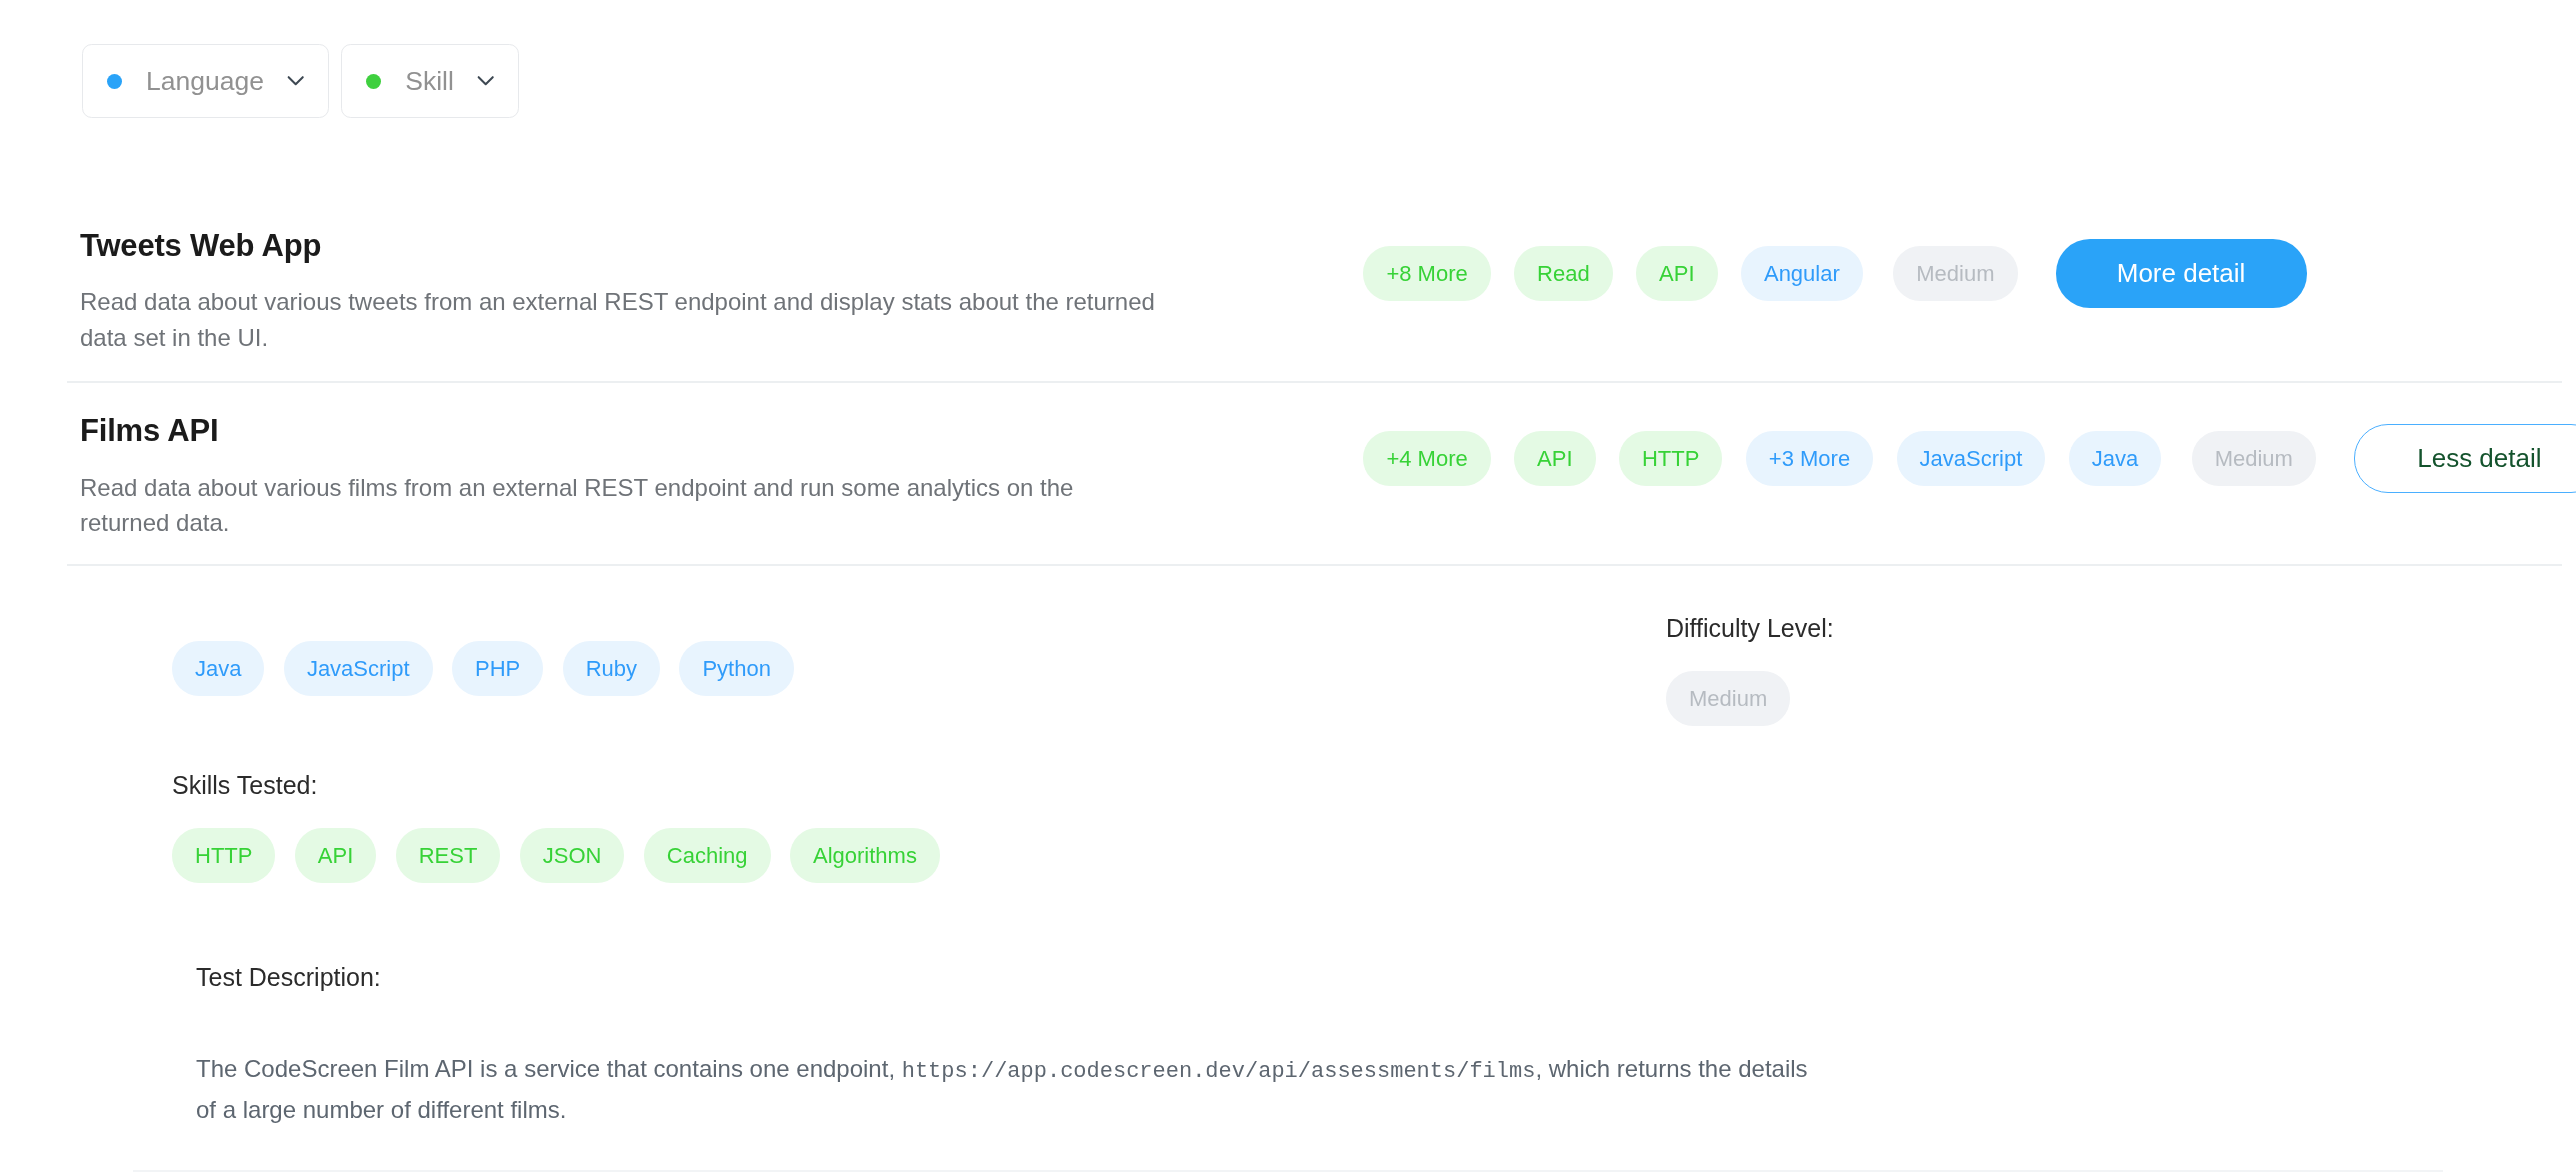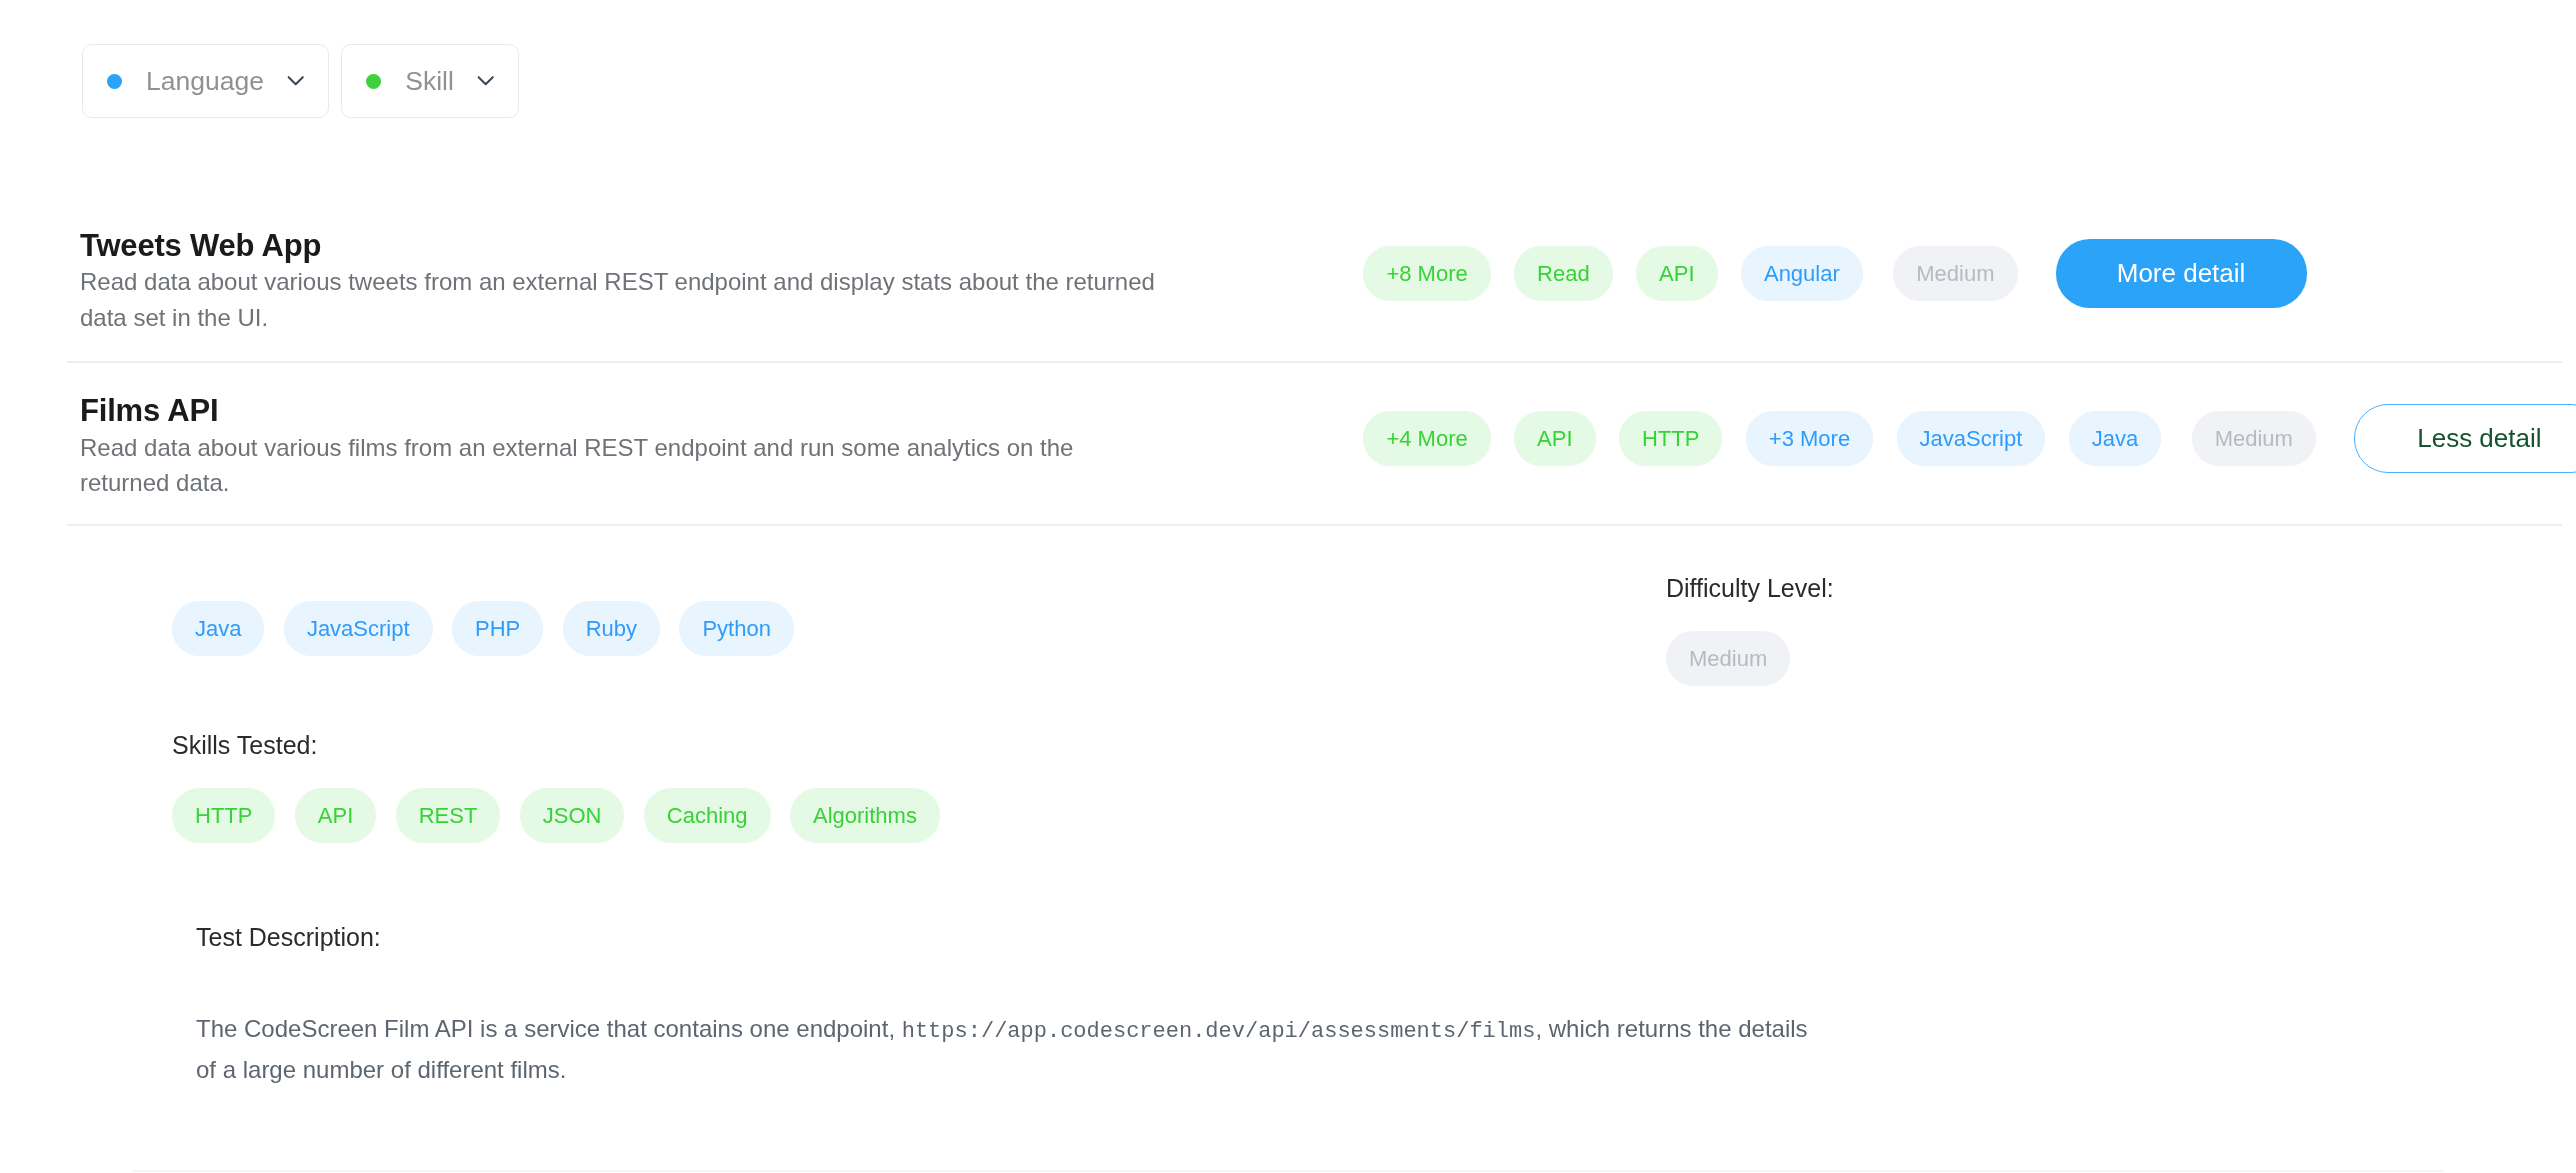--- a/index.html
+++ b/index.html
@@ -85,21 +85,21 @@
   .row-main { width: 1264px; flex: 0 0 auto; padding-top: 1.8px; }
 
   .row-title {
     font-size: 31px;
     color: #1b1b1b;
     font-weight: 700;
     letter-spacing: -0.2px;
     line-height: 1.15;
   }
   .row-desc {
-    margin-top: 1px;
+    margin-top: 21px;
     font-size: 24px;
     line-height: 1.47;
     color: #6f7378;
     max-width: 1078px;
   }
 
   .row-right {
     flex: 1 1 auto;
     display: flex;
     align-items: center;

